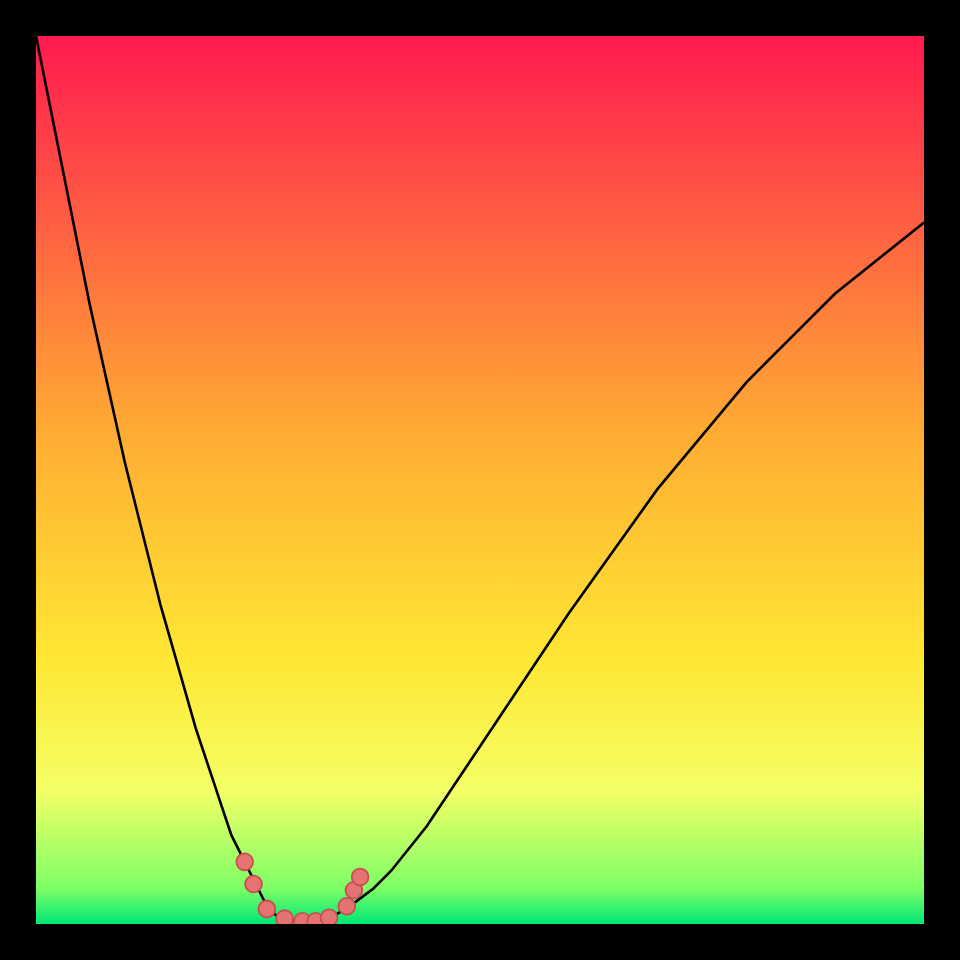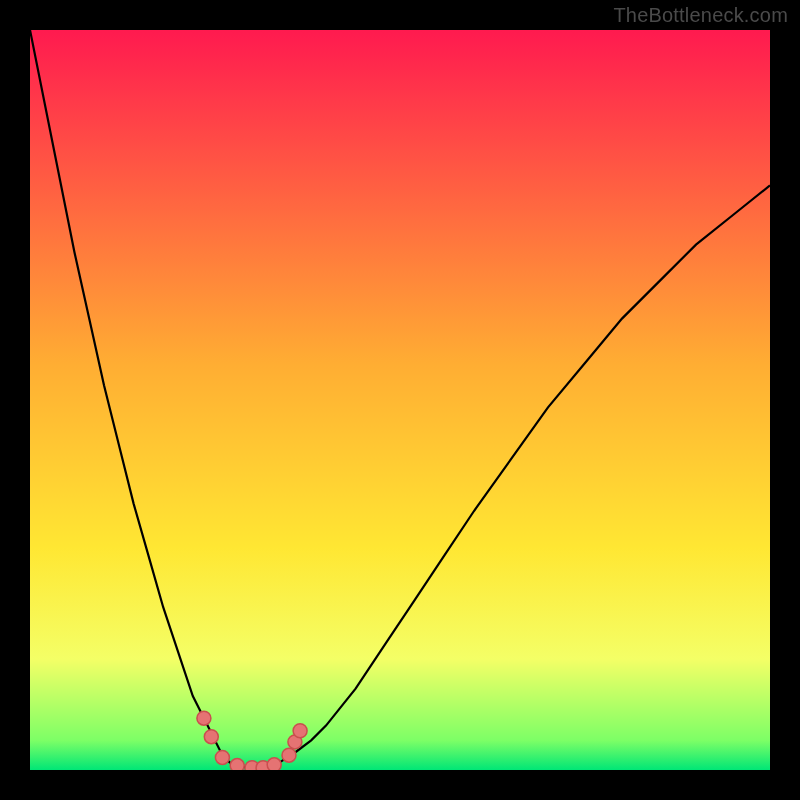--- a/index.html
+++ b/index.html
@@ -34,21 +34,20 @@
     height: 740px;
   }
   svg {
     display: block;
   }
 </style>
 </head>
 <body>
 
 <div class="outer">
-  <div class="watermark">TheBottleneck.com</div>
   <div class="plot">
     <svg id="chart-svg" width="740" height="740" viewBox="0 0 740 740">
       <defs>
         <linearGradient id="bg-grad" x1="0" y1="0" x2="0" y2="1">
             <stop offset="0%" stop-color="#ff1a4f"></stop>
             <stop offset="45%" stop-color="#ffad33"></stop>
             <stop offset="70%" stop-color="#ffe733"></stop>
             <stop offset="85%" stop-color="#f4ff66"></stop>
             <stop offset="96%" stop-color="#7dff66"></stop>
             <stop offset="100%" stop-color="#00e676"></stop>

